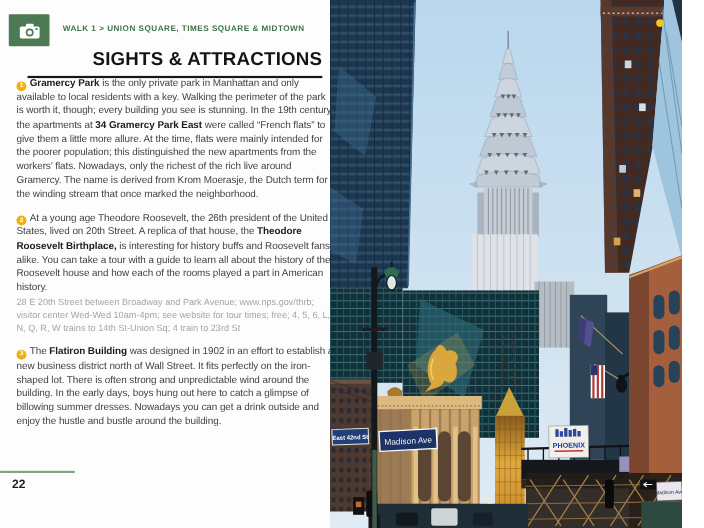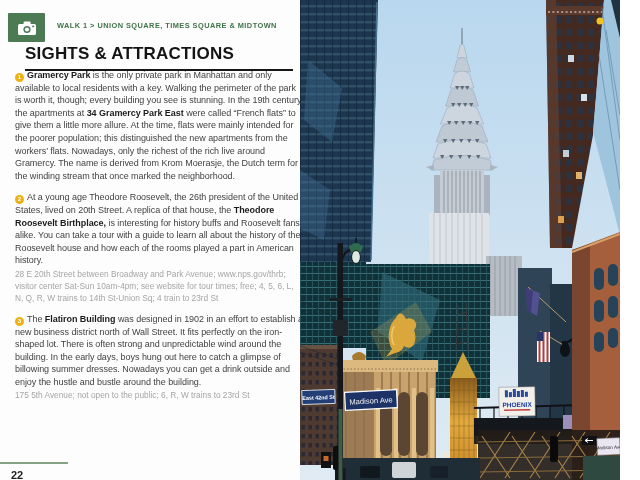--- a/index.html
+++ b/index.html
@@ -9,30 +9,30 @@
 
   
   .page-left { position:relative; width:300px; height:480px; background:#fdfdfd; }
   .walk-header { position:absolute; top:13px; left:8px; display:flex; align-items:center; }
   .cam-box { width:37px; height:29px; background:#4c7b53; border-radius:1px;
              display:flex; align-items:center; justify-content:center; }
   .walk-label { position:absolute; top:21px; left:57px; font-size:7.4px; font-weight:bold;
                 color:#3f7347; letter-spacing:0.45px; white-space:nowrap; }
   .title-wrap { position:absolute; top:44px; left:25px; width:268px;
                 border-bottom:2.6px solid #161616; padding-bottom:5px; }
-  .title { font-size:17px; font-weight:800; color:#141414; letter-spacing:0.2px; white-space:nowrap; }
+  .title { font-size:17px; font-weight:800; color:#141414; letter-spacing:0.2px; white-space:nowrap;text-align:right; }
   .sights { position:absolute; top:69px; left:15px; width:289px; }
   .sight { margin-bottom:9px; }
   .body-text { font-size:9px; line-height:12.6px; color:#424242; letter-spacing:-0.05px; }
   .body-text .b { font-weight:bold; color:#1c1c1c;margin-top:30px; }
   .bullet { display:inline-flex; align-items:center; justify-content:center;
             width:9px; height:9px; border-radius:50%; background:#eeb111; color:#ffffff;
             font-size:6px; font-weight:bold; margin-right:3px; transform:translateY(1px); }
   .meta-text { font-size:8.3px; line-height:12px; color:#a5a5a5; margin-top:1px; }
-  .pagenum-block { position:absolute; left:0; top:462px; }
+  .pagenum-block { position:absolute; left:0; top:428px; }
   .page-rule { width:68px; height:2px; background:#86a286; }
   .page-num { margin:5px 0 0 11px; font-size:11px; font-weight:bold; color:#1e1e1e; }
 
   
   .page-right { position:relative; width:320px; height:480px; }
   .page-right svg { display:block; }
   text { font-family:"Liberation Sans", sans-serif; }
 </style>
 </head>
 <body>
@@ -59,26 +59,25 @@
     </div>
 
     <div class="sights">
 
       <div class="sight">
         <p class="body-text"><span class="bullet">1</span><span><span class="b">Gramercy Park</span><span> is the only private park in Manhattan and only available to local residents with a key. Walking the perimeter of the park is worth it, though; every building you see is stunning. In the 19th century, the apartments at </span><span class="b">34 Gramercy Park East</span><span> were called “French flats” to give them a little more allure. At the time, flats were mainly intended for the poorer population; this distinguished the new apartments from the workers’ flats. Nowadays, only the richest of the rich live around Gramercy. The name is derived from Krom Moerasje, the Dutch term for the winding stream that once marked the neighborhood.</span></span></p>
       </div>
 
       <div class="sight">
         <p class="body-text"><span class="bullet">2</span><span><span>At a young age Theodore Roosevelt, the 26th president of the United States, lived on 20th Street. A replica of that house, the </span><span class="b">Theodore Roosevelt Birthplace,</span><span> is interesting for history buffs and Roosevelt fans alike. You can take a tour with a guide to learn all about the history of the Roosevelt house and how each of the rooms played a part in American history.</span></span></p>
-        <p class="meta-text">28 E 20th Street between Broadway and Park Avenue; www.nps.gov/thrb; visitor center Sat-Sun 10am-4pm; see website for tour times; free; 4, 5, 6, L, N, Q, R, W trains to 14th St-Union Sq; 4 train to 23rd St</p>
+        <p class="meta-text">28 E 20th Street between Broadway and Park Avenue; www.nps.gov/thrb; visitor center Wed-Wed 10am-4pm; see website for tour times; free; 4, 5, 6, L, N, Q, R, W trains to 14th St-Union Sq; 4 train to 23rd St</p>
       </div>
 
       <div class="sight">
         <p class="body-text"><span class="bullet">3</span><span><span>The </span><span class="b">Flatiron Building</span><span> was designed in 1902 in an effort to establish a new business district north of Wall Street. It fits perfectly on the iron-shaped lot. There is often strong and unpredictable wind around the building. In the early days, boys hung out here to catch a glimpse of billowing summer dresses. Nowadays you can get a drink outside and enjoy the hustle and bustle around the building.</span></span></p>
-        <p class="meta-text">175 5th Avenue; not open to the public; 6, R, W trains to 23rd St</p>
       </div>
 
     </div>
 
     <div class="pagenum-block">
       <div class="page-rule"></div>
       <div class="page-num">22</div>
     </div>
   </div>
 

